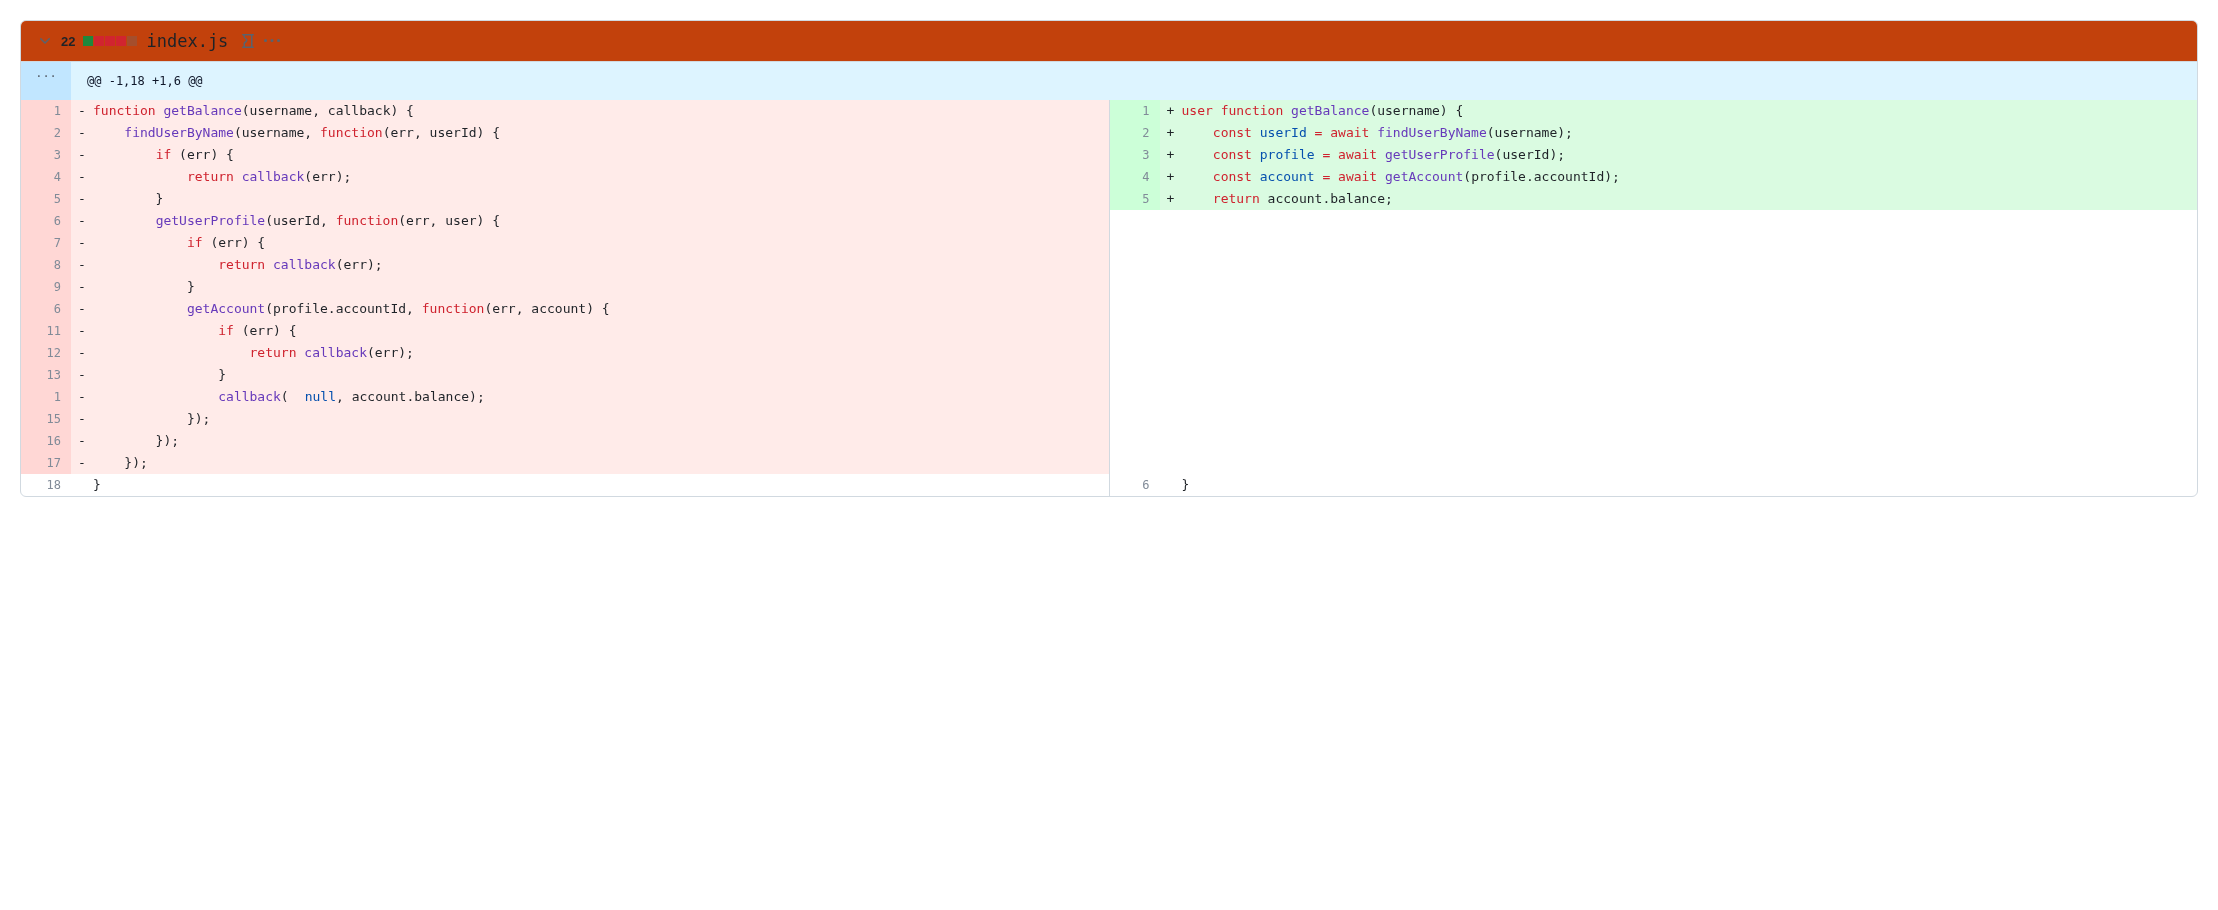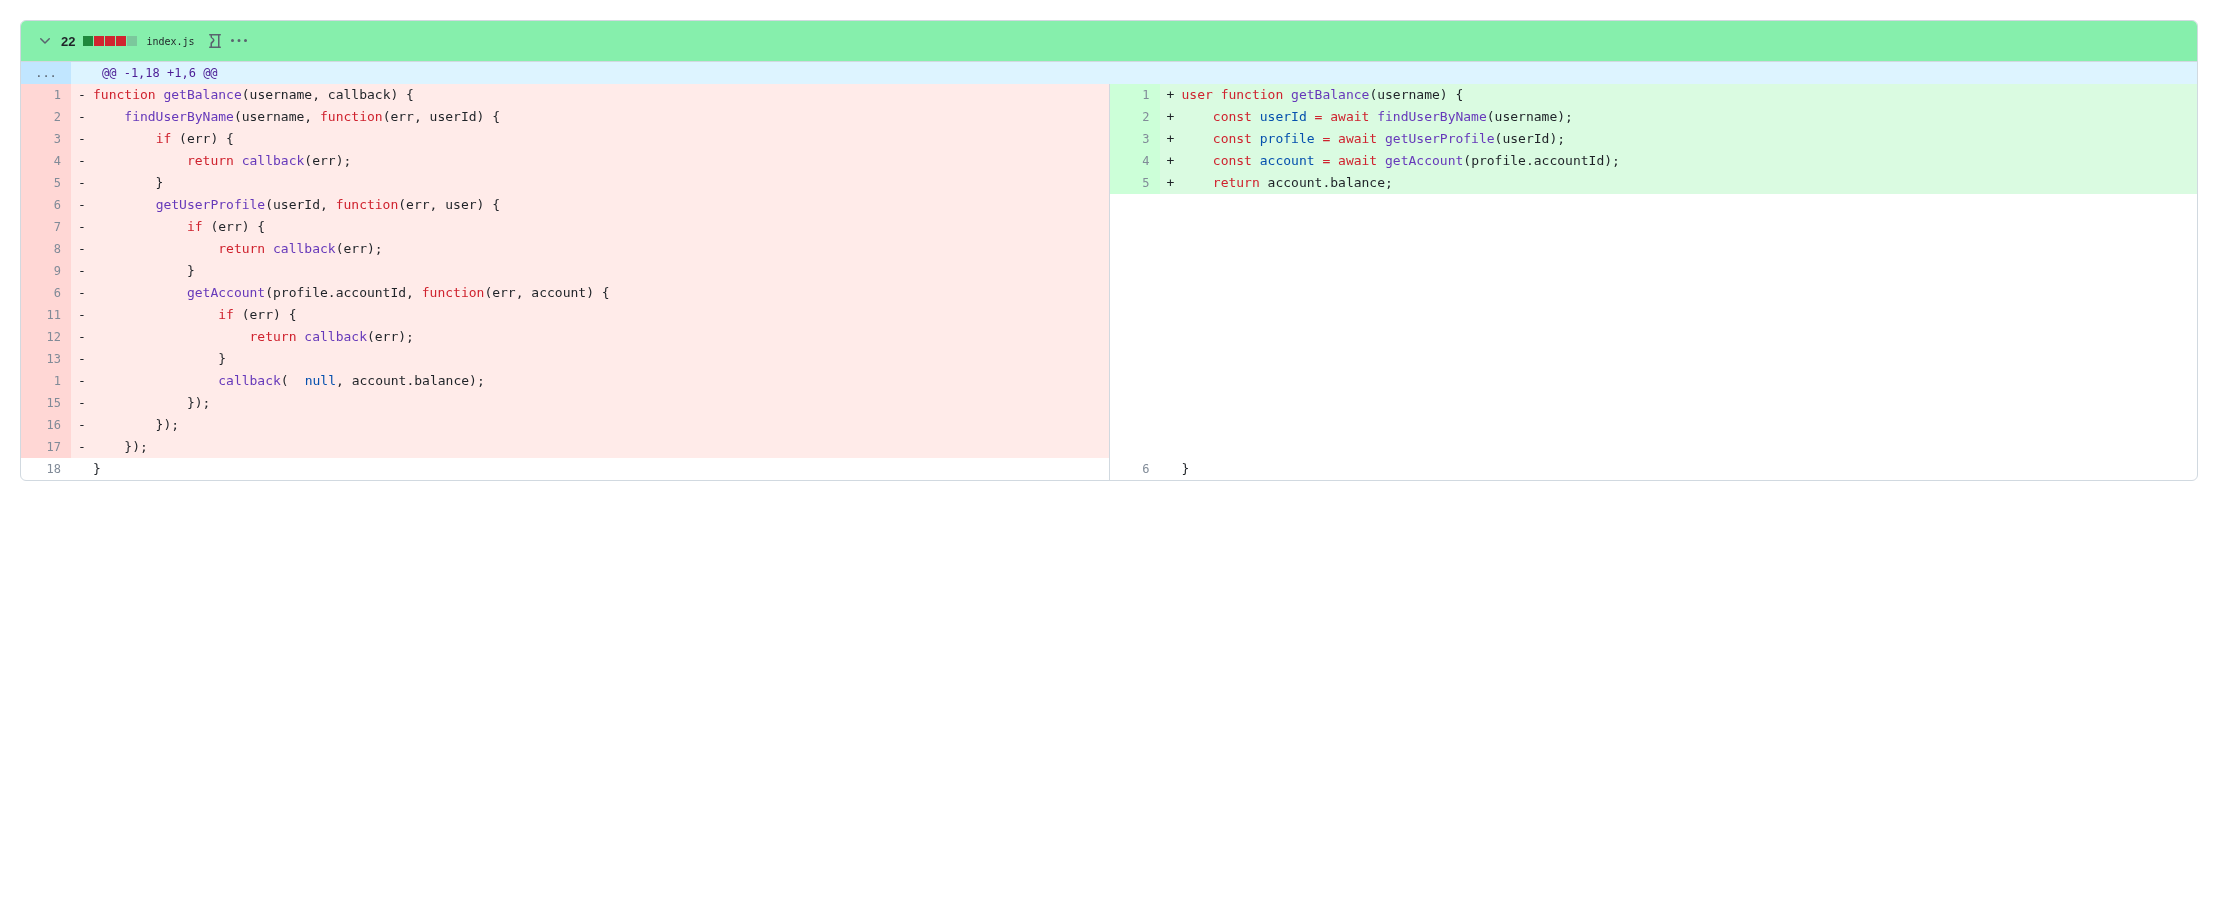--- a/index.html
+++ b/index.html
@@ -15,38 +15,38 @@
   .diff-container {
     border: 1px solid #d1d9e0;
     border-radius: 6px;
     overflow: hidden;
   }
   .diff-header {
     display: flex;
     align-items: center;
     justify-content: flex-start;
     padding: 8px 16px;
-    background: #86efac;
+    background: #c2410c;
     border-bottom: 1px solid #d1d9e0;
   }
   .diff-header-left {
     display: flex;
     align-items: center;
     gap: 8px;
   }
   .chevron { color: #59636e; cursor: pointer; display:flex; align-items:center; }
   .change-count { font-weight: 600; color: #1f2328; font-size:13px;}
   .stat-blocks { display: inline-flex; gap: 0; }
   .stat-block { width: 10px; height: 10px; margin-right: 1px; }
   .stat-green { background: #1f883d; }
   .stat-red { background: #d1242f; }
   .stat-gray { background: rgba(101,108,118,0.3); }
   .filename {
     font-family: ui-monospace, SFMono-Regular, "SF Mono", Menlo, Consolas, monospace;
-    font-size: 10px;
+    font-size: 17px;
     color: #1f2328;
     cursor: pointer;
   }
   .clipboard-btn, .kebab-btn {
     background: none; border: none; cursor: pointer;
     color: #59636e; display:flex; align-items:center; padding:4px;
     border-radius:4px;
   }
   .hunk-row {
     background: #ddf4ff;
@@ -58,25 +58,24 @@
     color: #59636e;
     text-align:center;
     padding: 4px 0;
     cursor: pointer;
     user-select:none;
     font-family: ui-monospace, SFMono-Regular, "SF Mono", Menlo, Consolas, monospace;
     font-size: 12px;
   }
   .hunk-text {
     flex: 1;
-    color: #4c1d95;
+    color: #0f172a;
     font-family: ui-monospace, SFMono-Regular, "SF Mono", Menlo, Consolas, monospace;
     font-size: 12px;
-    padding: 4px 16px;
-    margin-left: 15px;
+    padding: 12px 16px;
   }
   .diff-body {
     display: flex;
     font-family: ui-monospace, SFMono-Regular, "SF Mono", Menlo, Consolas, monospace;
     font-size: 13px;
     line-height: 22px;
   }
   .diff-side { flex: 1; min-width: 0; }
   .diff-side.left { border-right: 1px solid #d1d9e0; }
   .code-line { display: flex; align-items: stretch; min-height: 22px;}

